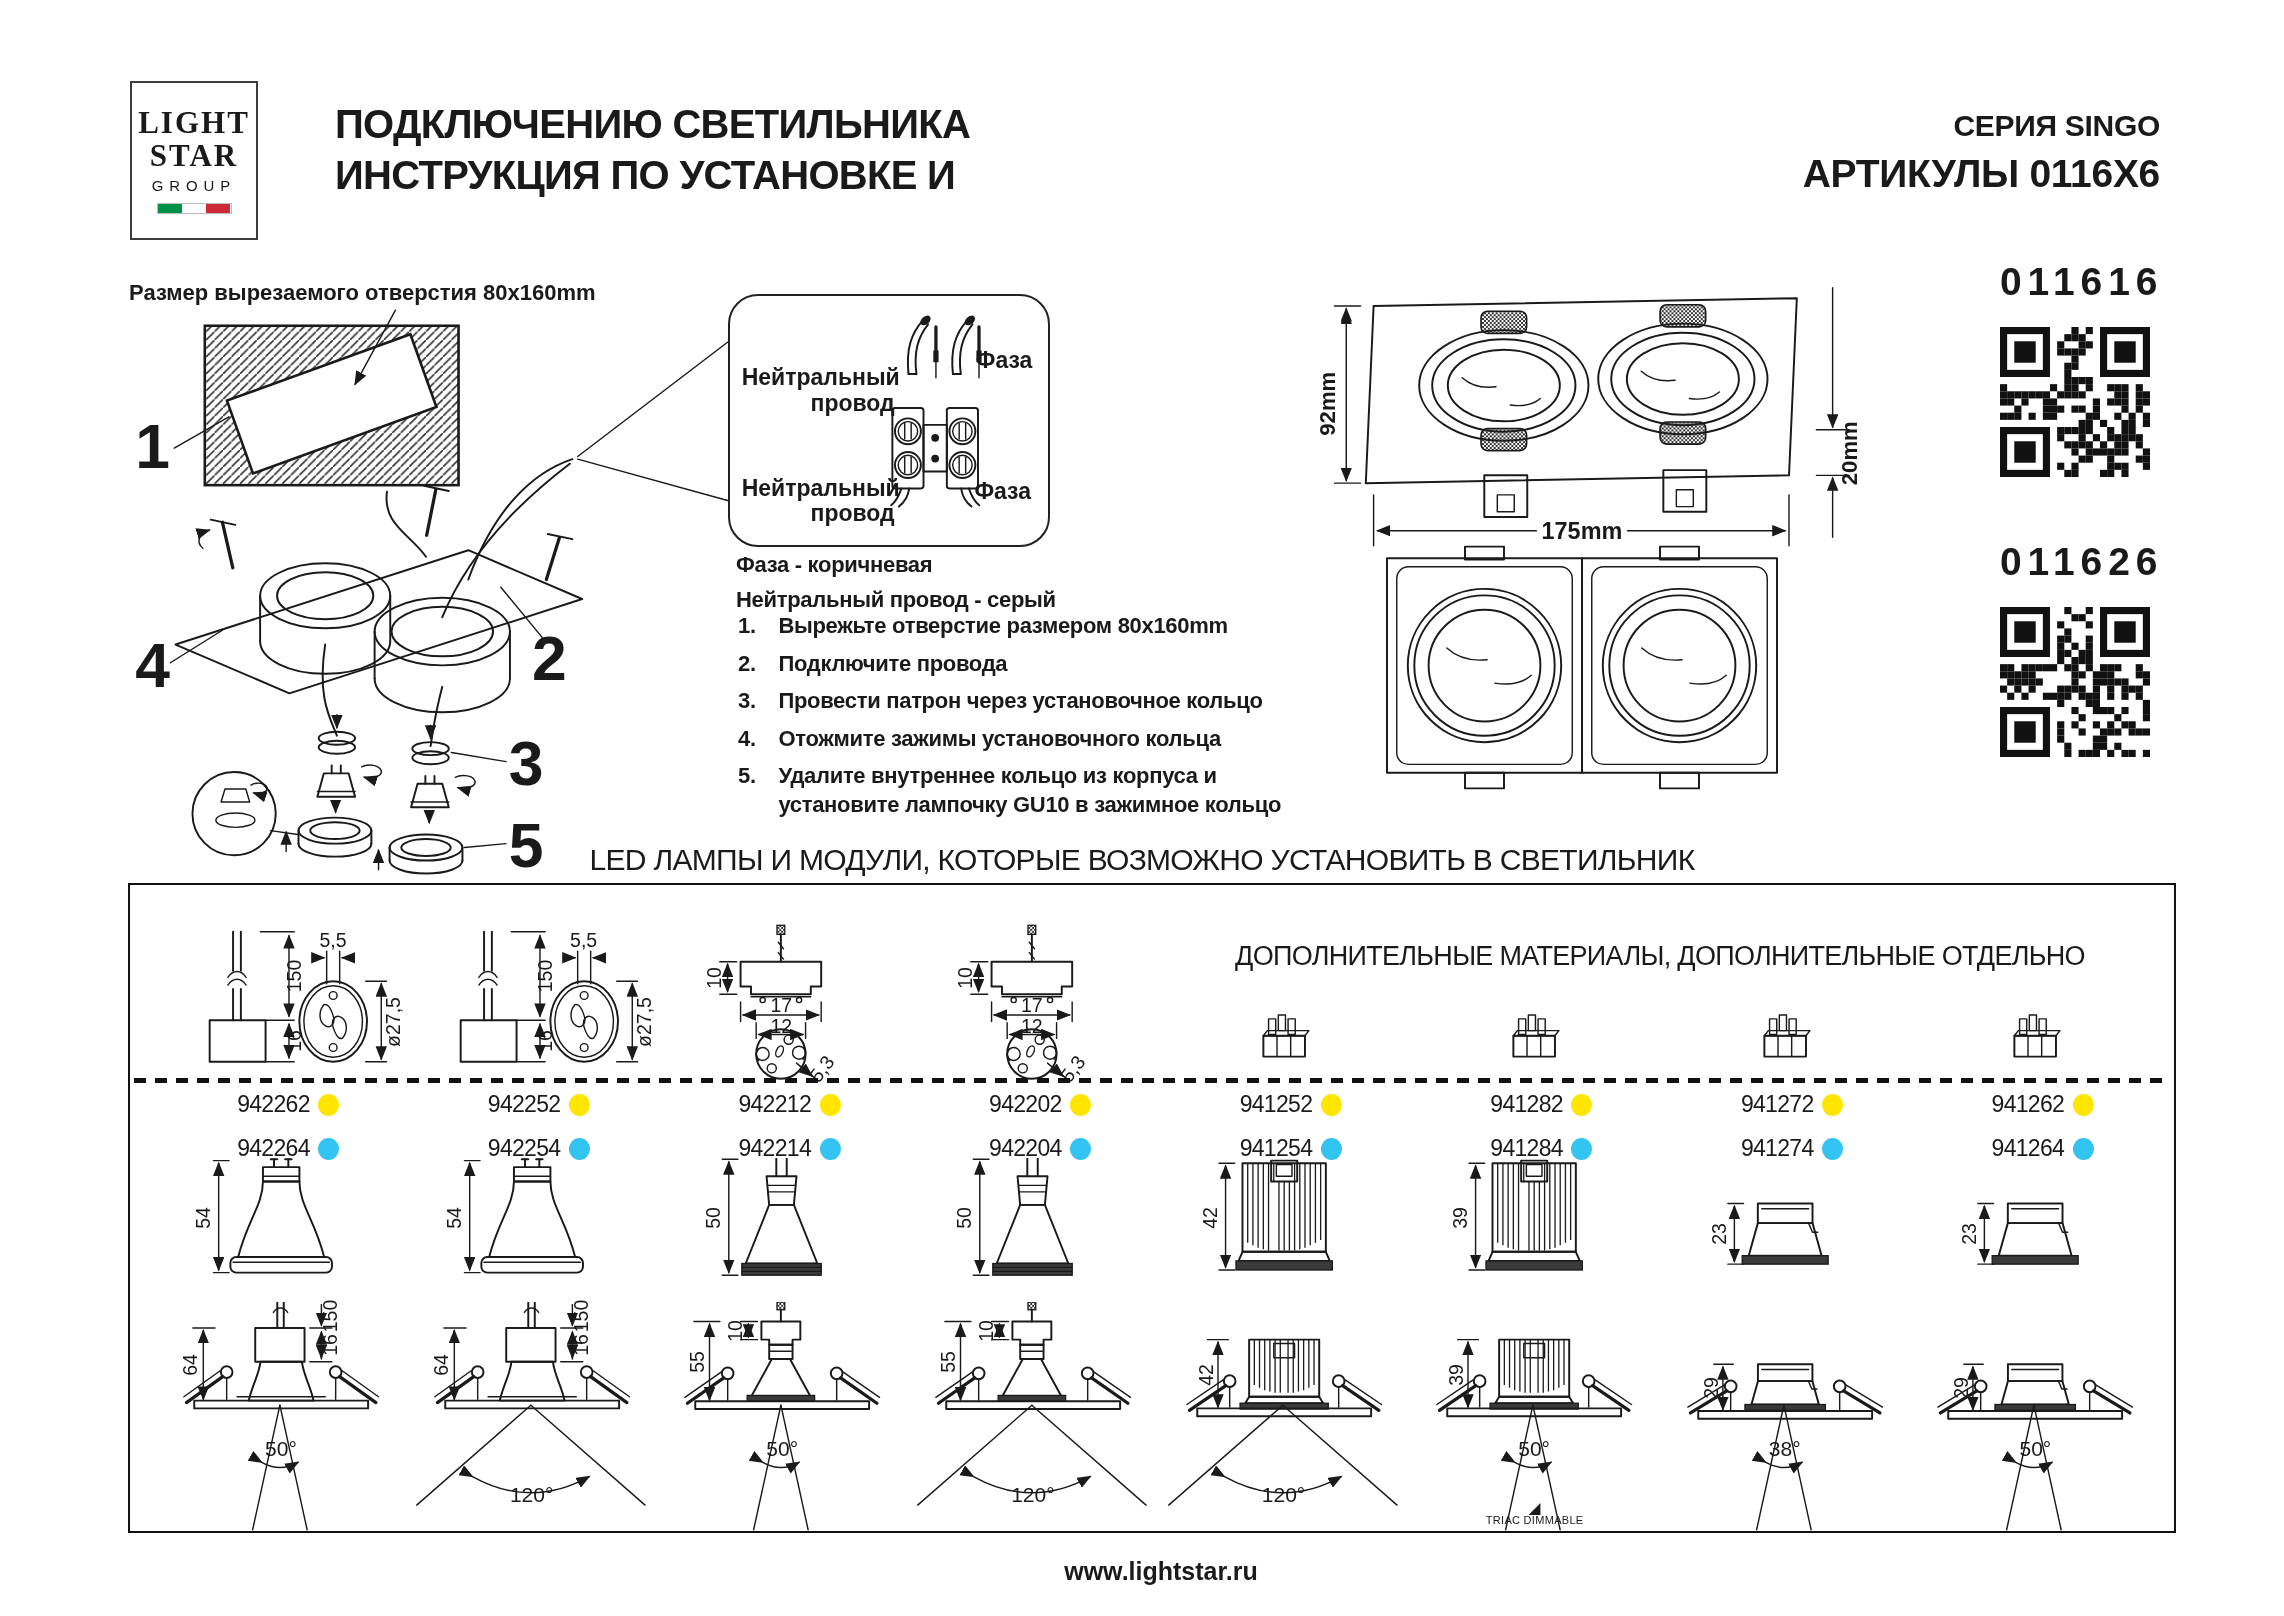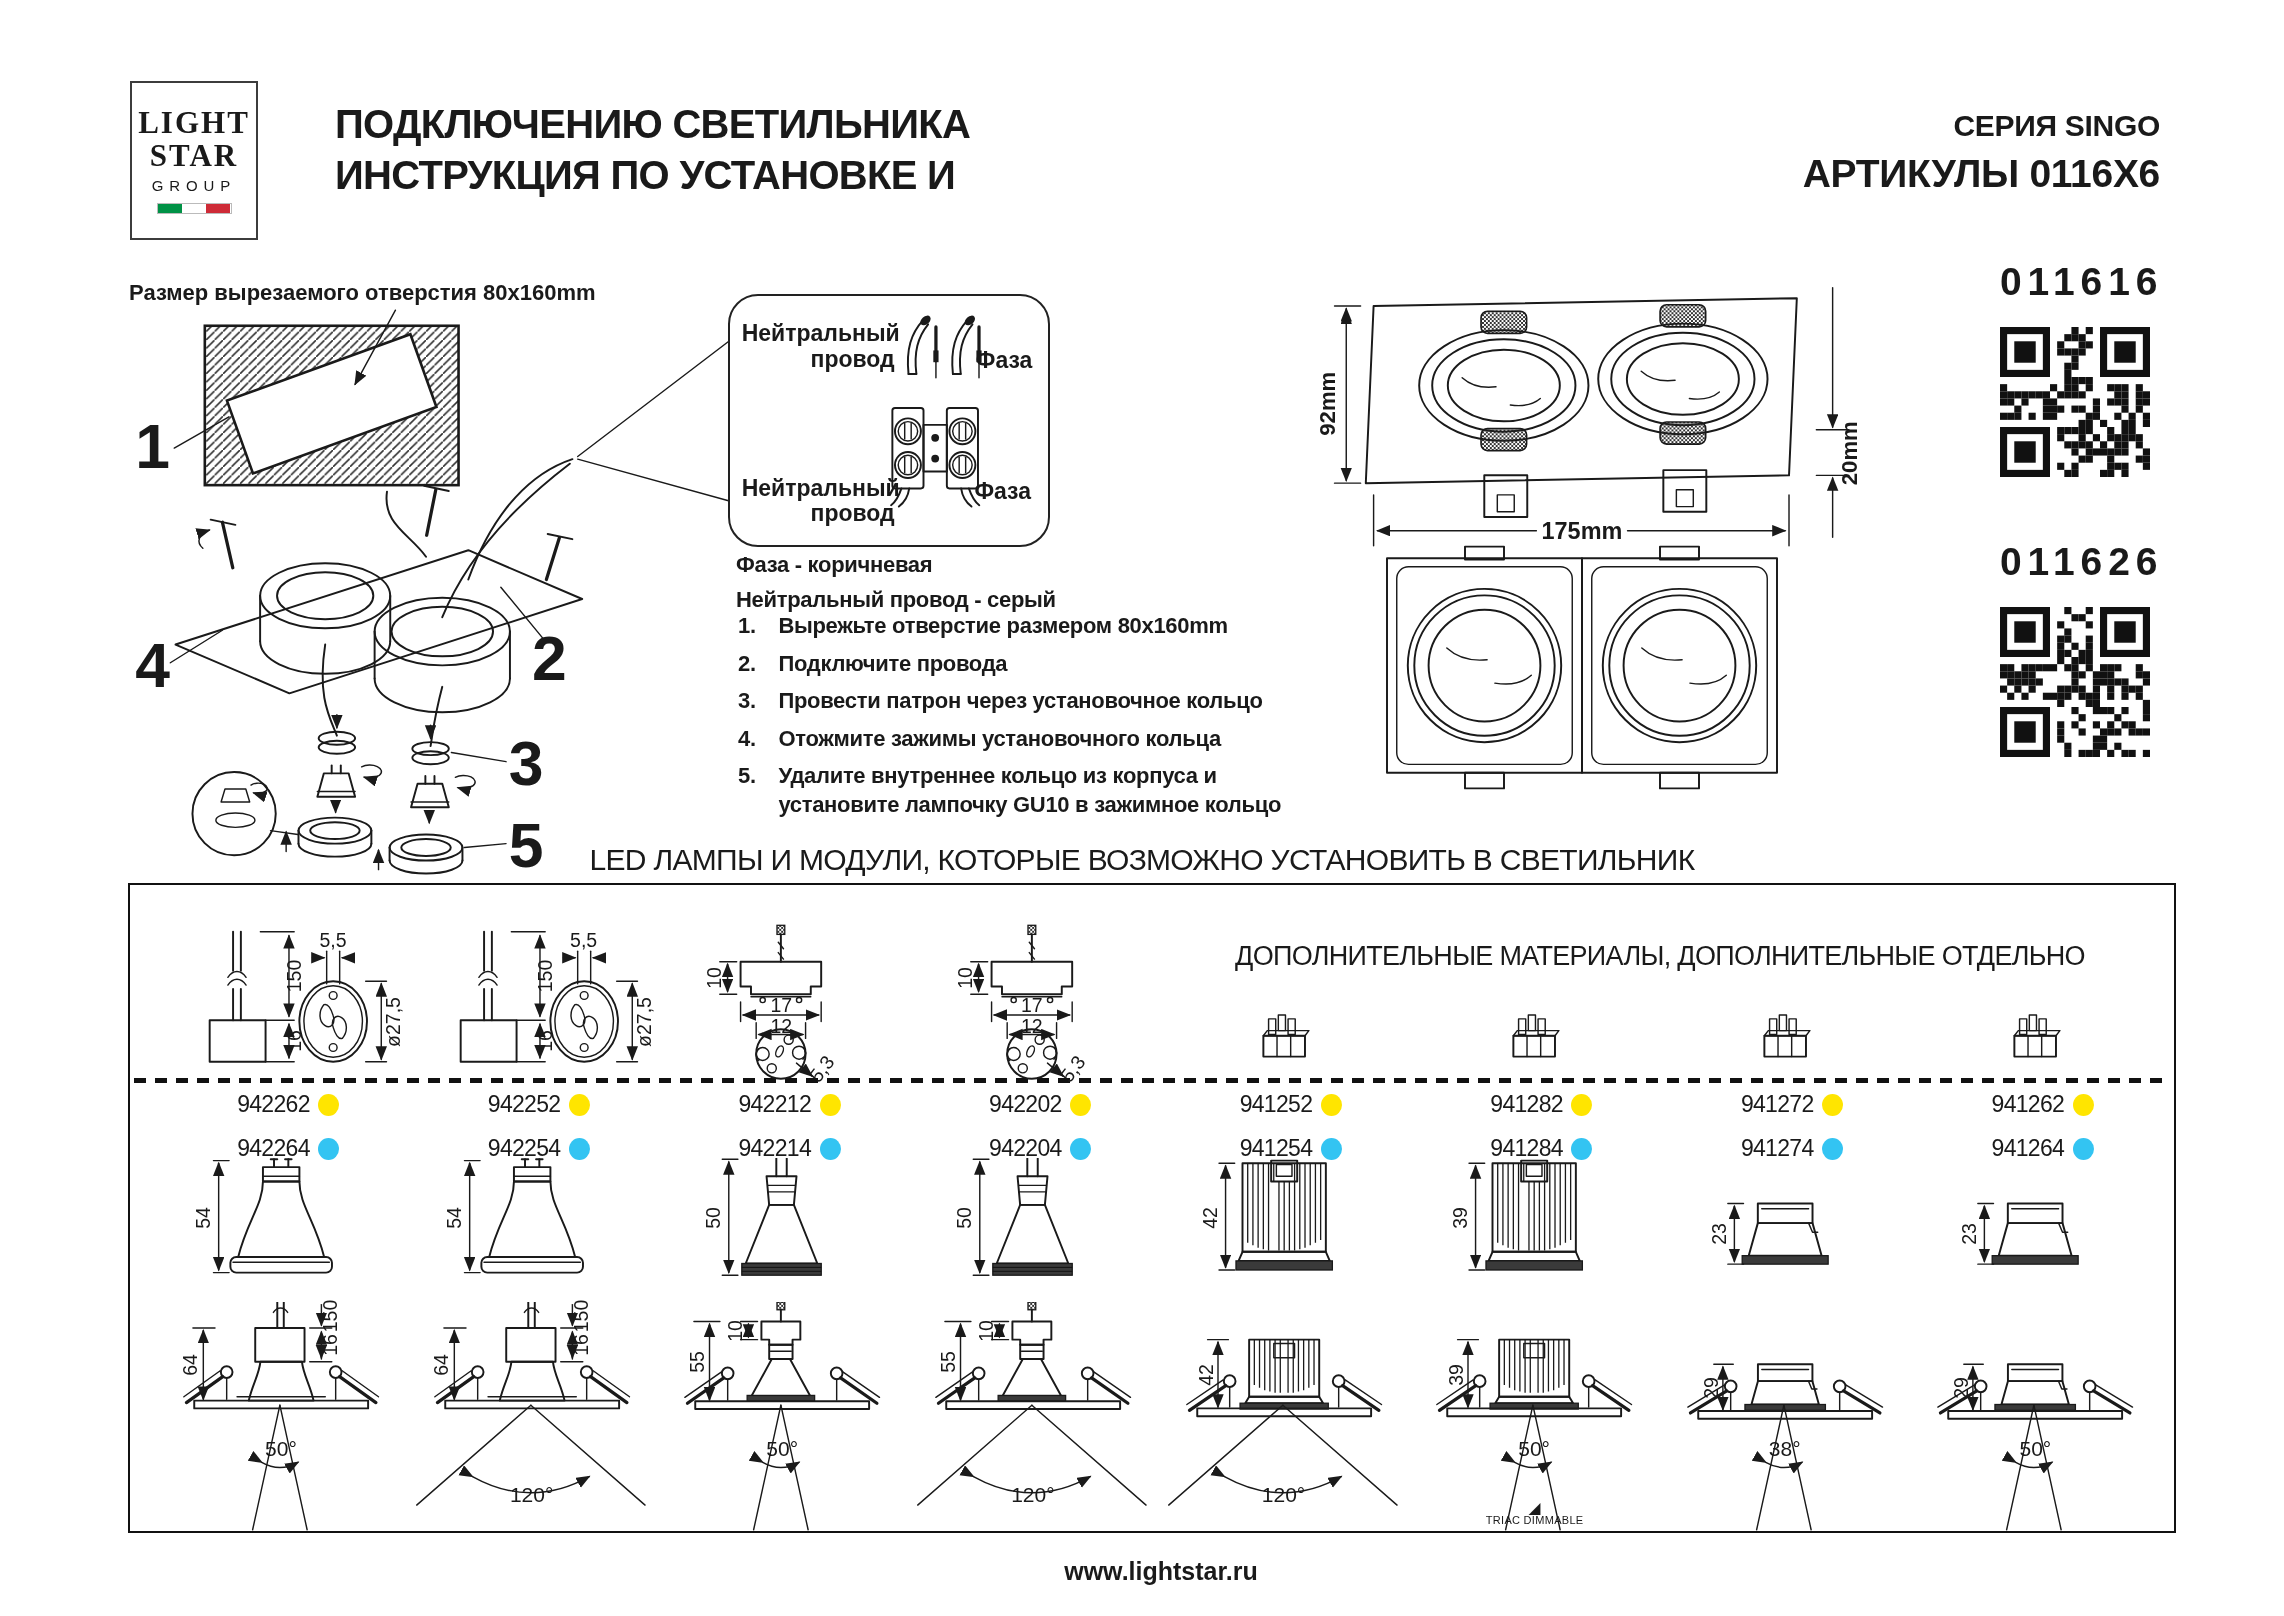--- a/index.html
+++ b/index.html
@@ -24,21 +24,21 @@
   #title{position:absolute;left:335px;top:99px;font-size:40px;font-weight:700;letter-spacing:-0.7px;line-height:1.28;}
   #head-right{position:absolute;right:124px;top:109px;text-align:right;}
   #series{font-size:30px;font-weight:700;letter-spacing:-0.3px;}
   #articles-line{font-size:39px;font-weight:700;margin-top:9px;letter-spacing:-0.3px;}
 
   
   #hole-label{position:absolute;left:129px;top:280px;font-size:22px;font-weight:700;}
   #left-diagram{position:absolute;left:130px;top:306px;}
   #bubble-leads{position:absolute;left:566px;top:286px;}
   #bubble{position:absolute;left:728px;top:294px;width:318px;height:249px;border:2.6px solid #222;border-radius:30px;background:#fff;}
-  .wire-label{position:absolute;font-size:23px;font-weight:700;line-height:1.12;text-align:right;width:153px;}
+  .wire-label{position:absolute;font-size:23px;font-weight:700;line-height:1.12;text-align:right;width:153px;margin-top:44px;}
   #wl1{left:11.7px;top:25px;} #wl2{left:11.7px;bottom:18px;}
   .phase-label{position:absolute;font-size:23px;font-weight:700;}
   #ph1{right:15.6px;top:51px;} #ph2{right:17px;bottom:40px;}
   #wires-ico{position:absolute;left:168px;top:14.3px;}
   #terminal-ico{position:absolute;left:152px;top:95px;}
   #phase-colors{position:absolute;left:736px;top:547px;font-size:22px;font-weight:700;line-height:1.6;letter-spacing:-0.3px;}
   #instructions{position:absolute;left:738px;top:611px;width:589px;}
   .step{display:flex;gap:10.4px;font-size:22px;font-weight:700;letter-spacing:-0.3px;line-height:29px;margin-bottom:8.5px;}
   .step .n{width:30px;flex:0 0 30px;}
 

